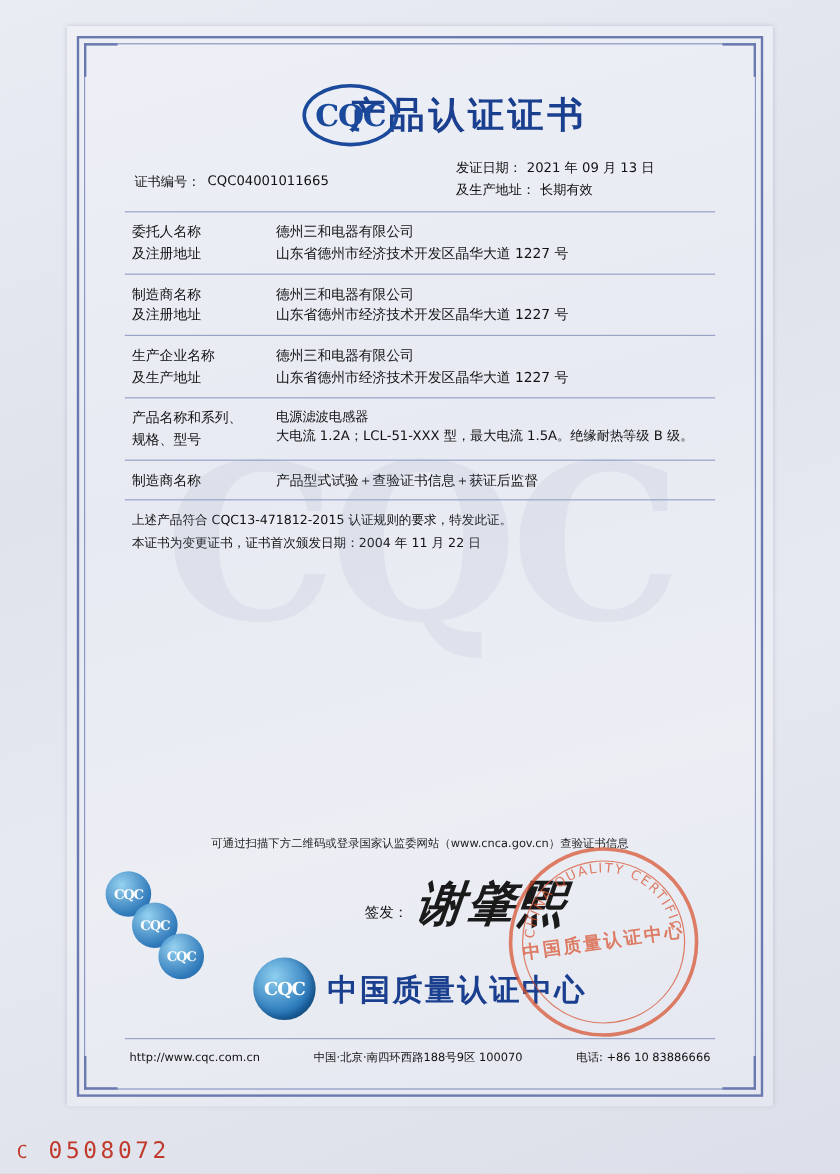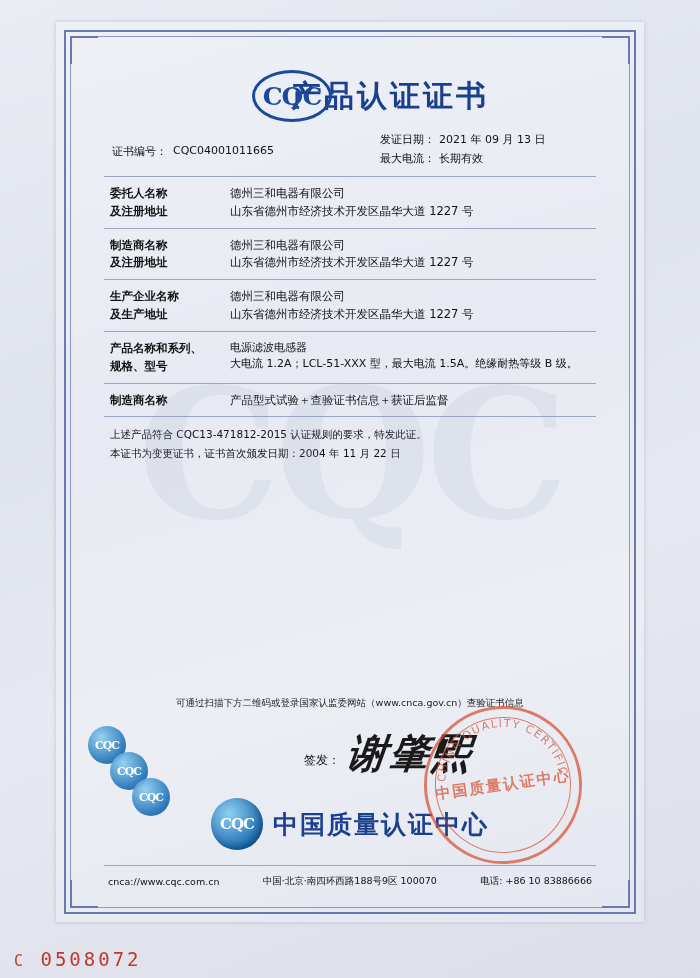--- a/index.html
+++ b/index.html
@@ -87,21 +87,21 @@
   
   .fields{margin:0 22px;}
   .field{
     display:flex;align-items:flex-start;
     padding:8px 0 7px 0;
     border-bottom:1px solid #9aa4c6;
     font-size:11.5px;color:#111;
   }
   .field .f-label{
     width:120px;flex:0 0 120px;padding-left:6px;
-    font-weight:bold;line-height:1.55;
+    font-weight:normal;line-height:1.55;
   }
   .field .f-label span{display:block;}
   .field .f-value{
     flex:1;line-height:1.55;
   }
   .field .f-value span{display:block;}
   .f-value.small{font-size:11px;line-height:1.5;text-align:justify;}
 
   
   .notes{
@@ -220,21 +220,21 @@
         <div class="certno-left">
           <span class="lab">证书编号：</span>
           <span class="val">CQC04001011665</span>
         </div>
         <div class="certno-right">
           <div>
             <span class="lab">发证日期：</span>
             <span class="val">2021 年 09 月 13 日</span>
           </div>
           <div>
-            <span class="lab">最大电流：</span>
+            <span class="lab">及生产地址：</span>
             <span class="val">长期有效</span>
           </div>
         </div>
       </div>
 
       <div class="rule"></div>
 
       <div class="fields">
 
         <div class="field">
@@ -333,21 +333,21 @@
         <div class="org-row">
           <div class="globe">
             <div class="cqc">CQC</div>
           </div>
           <div class="org-name">中国质量认证中心</div>
         </div>
       </div>
 
       <div class="footer-rule"></div>
       <div class="footer">
-        <span>cnca://www.cqc.com.cn</span>
+        <span>http://www.cqc.com.cn</span>
         <span>中国·北京·南四环西路188号9区    100070</span>
         <span>电话: +86 10 83886666</span>
       </div>
 
     </div>
   </div>
 
   <div class="serial">
     <span class="c">C</span>
     <span>0508072</span>

